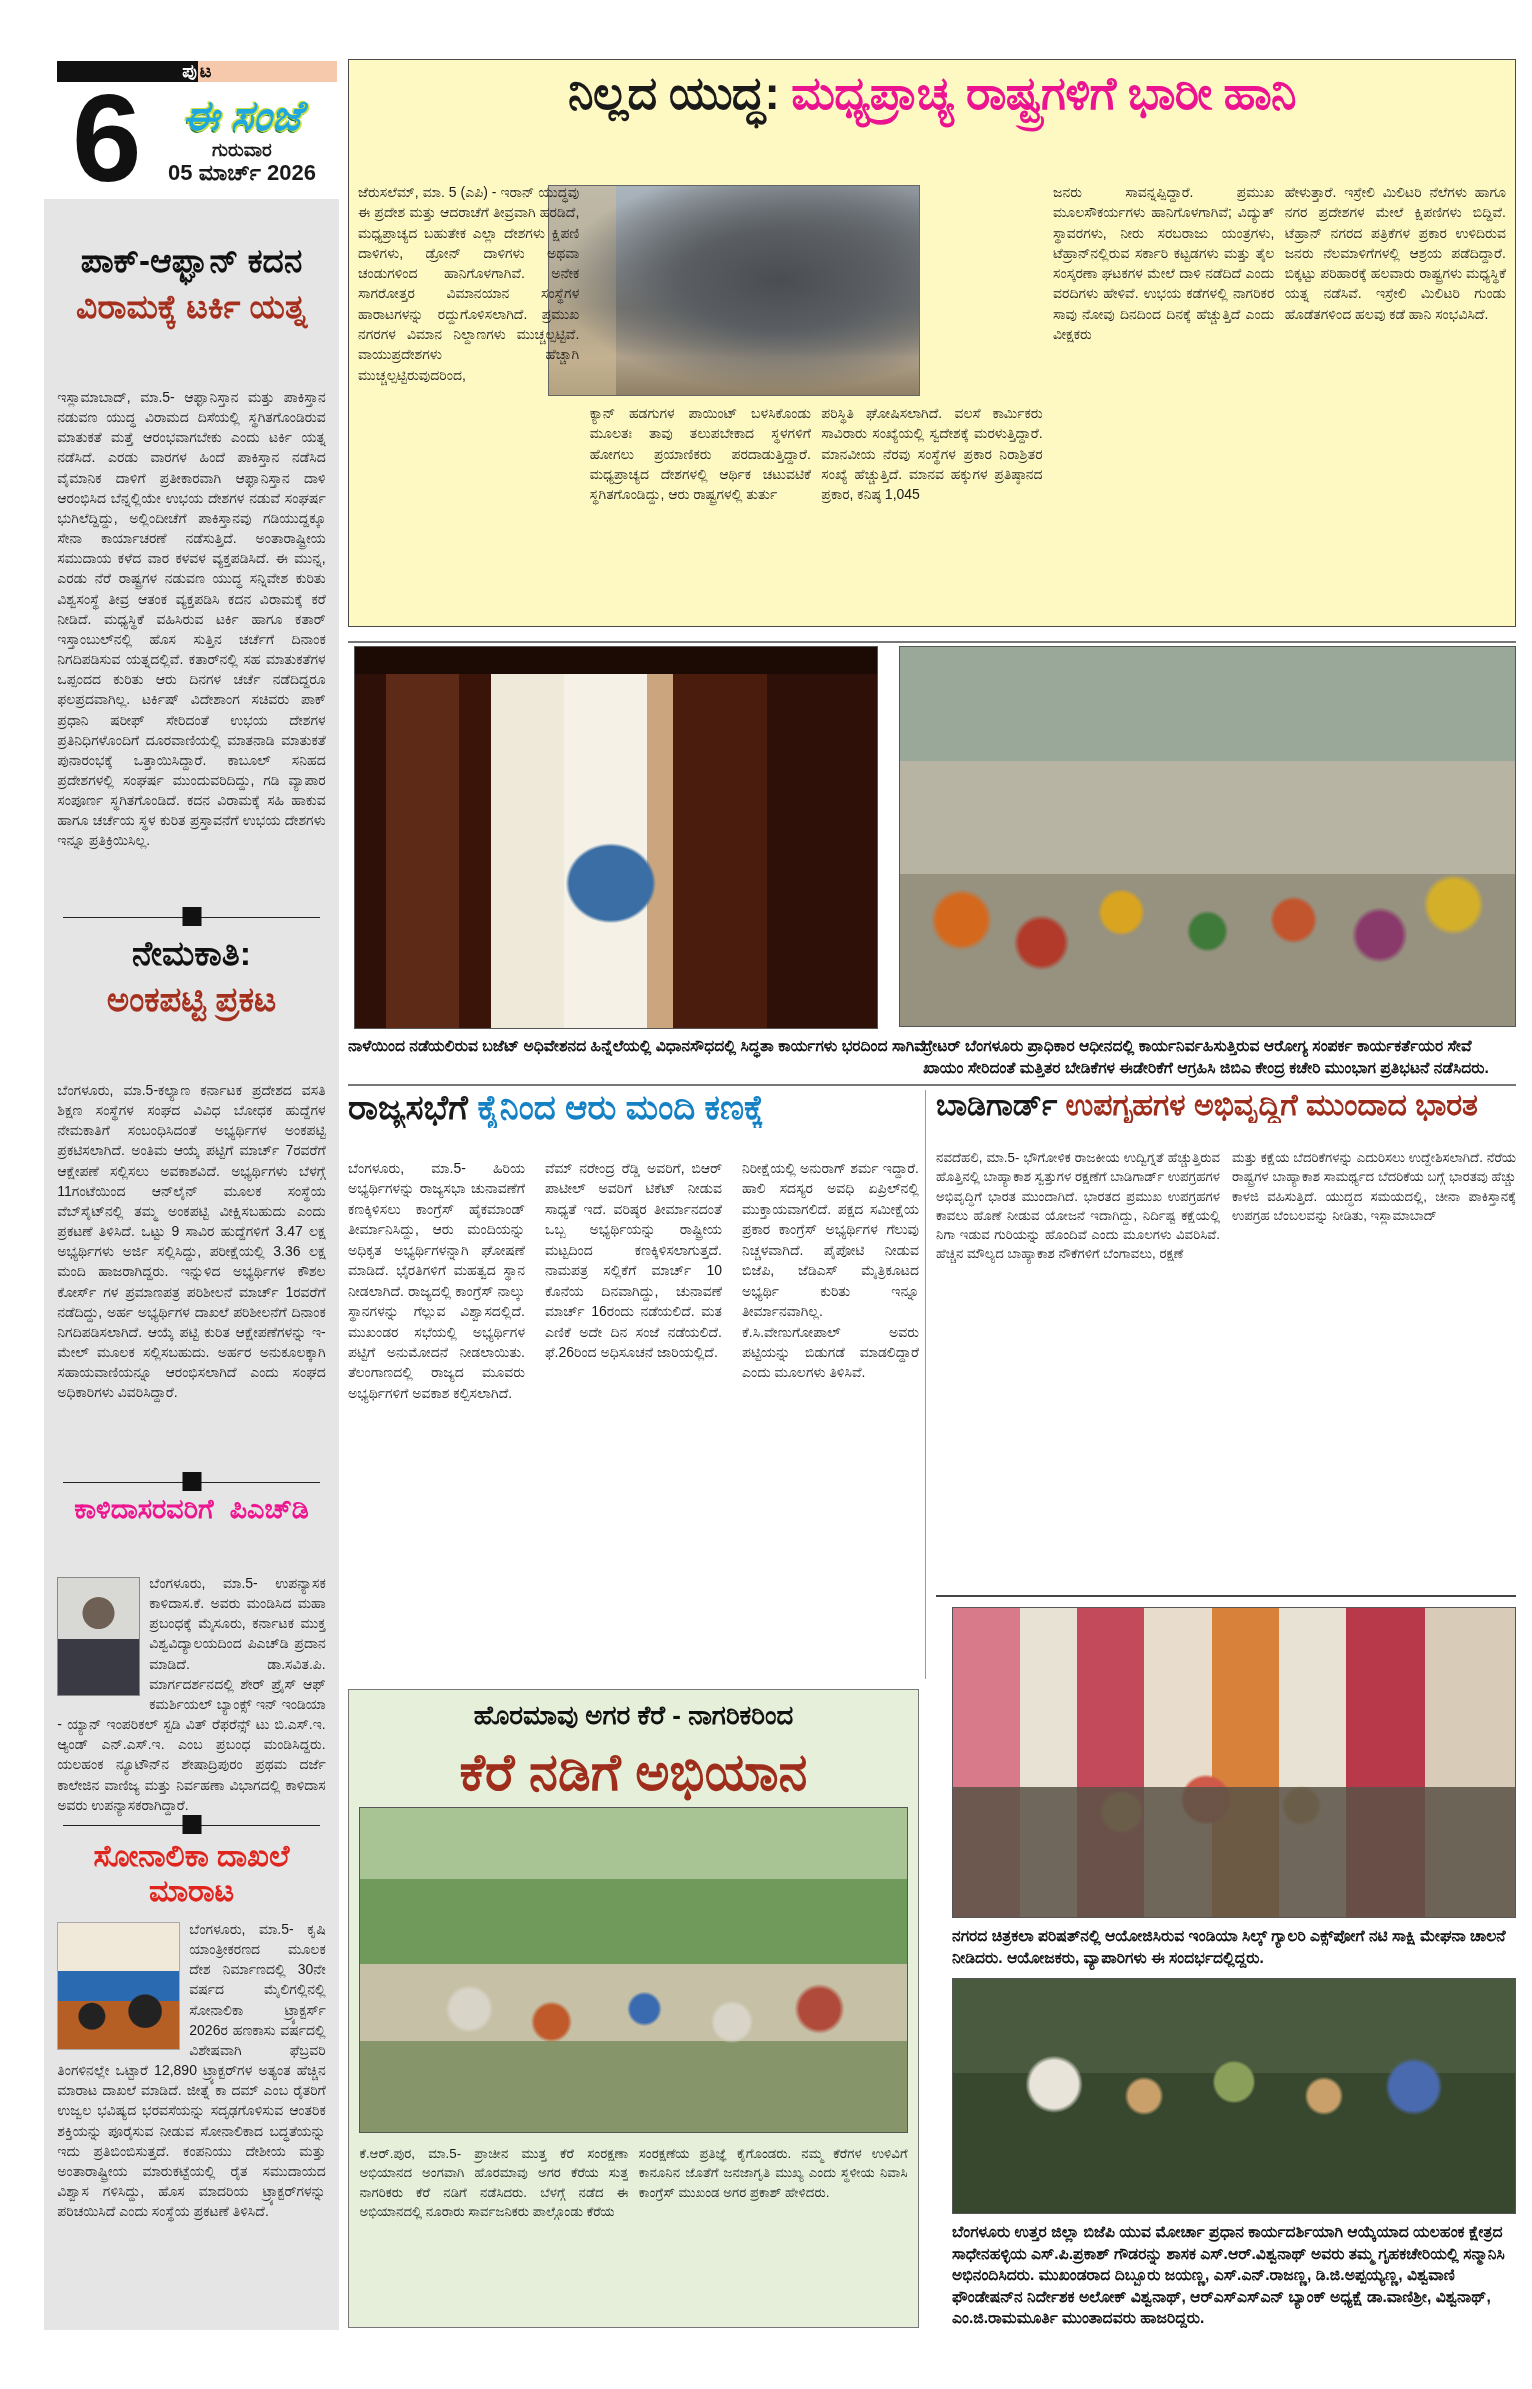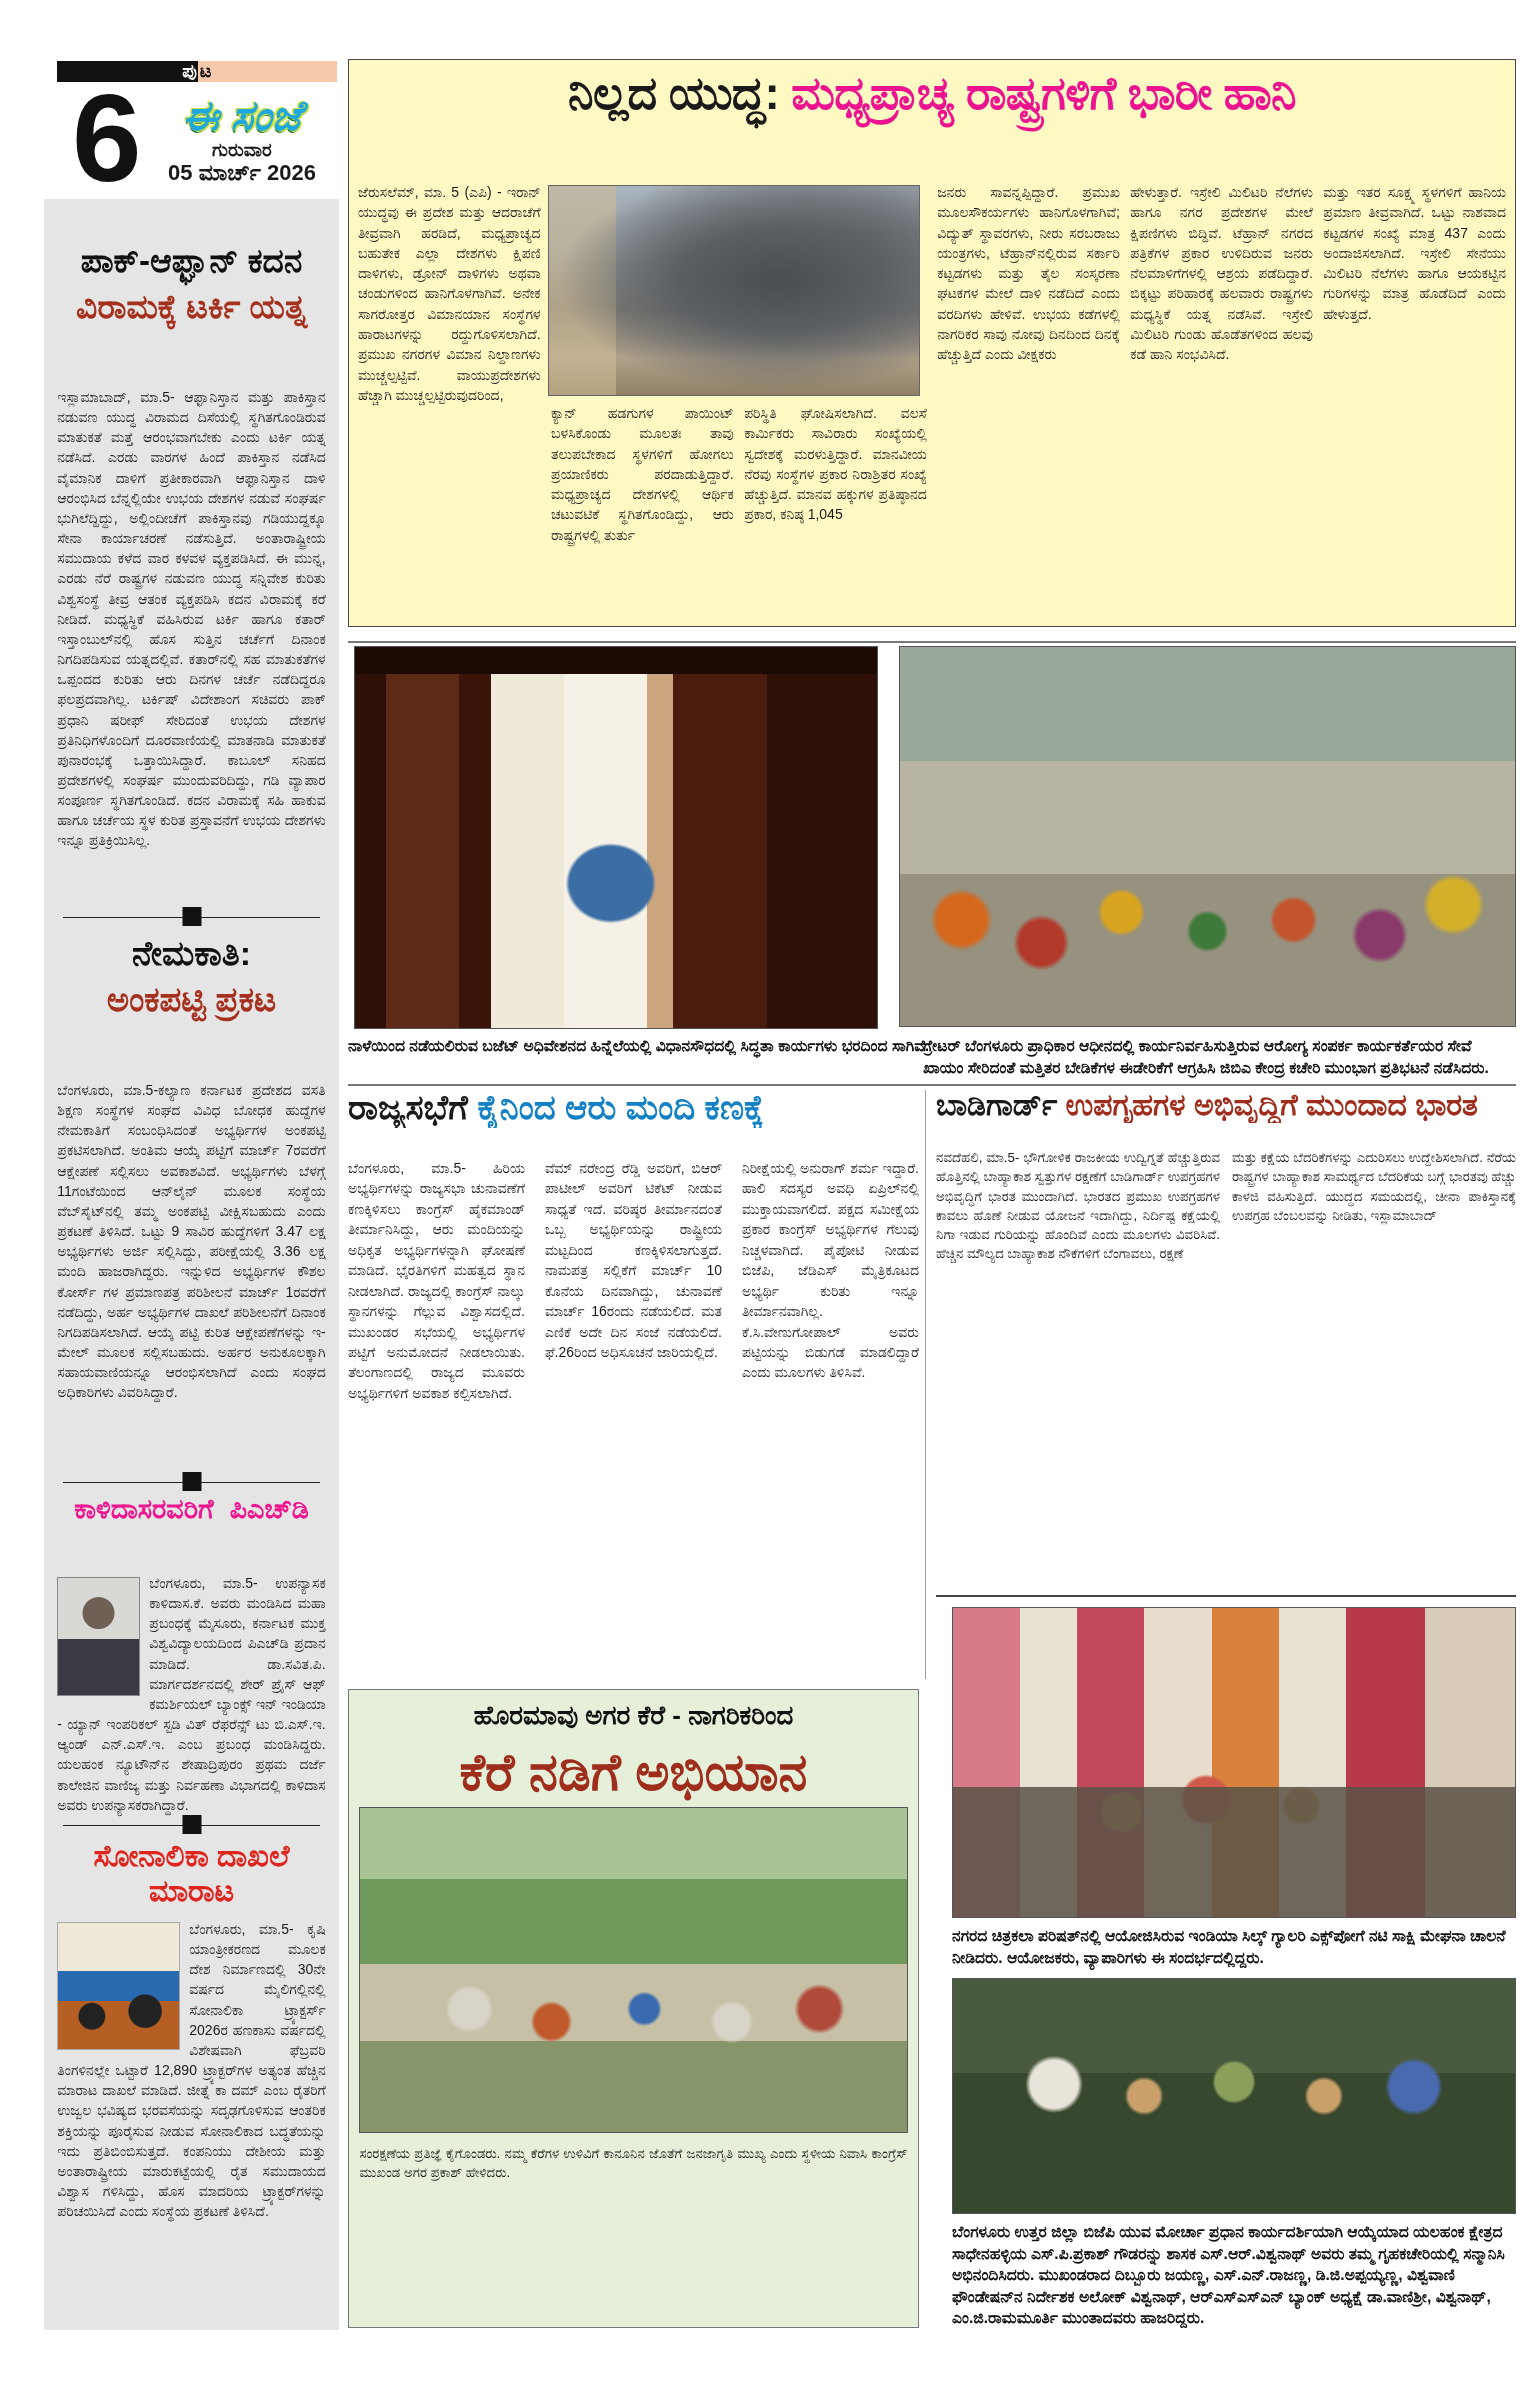--- a/index.html
+++ b/index.html
@@ -135,21 +135,20 @@
   <div id="lead-head">
     <span>ನಿಲ್ಲದ ಯುದ್ಧ:</span><span class="pink"> ಮಧ್ಯಪ್ರಾಚ್ಯ ರಾಷ್ಟ್ರಗಳಿಗೆ ಭಾರೀ ಹಾನಿ</span>
   </div>
   <div id="lead-photo"></div>
   <div id="lead-cols">
     <div class="lcol">ಜೆರುಸಲೆಮ್, ಮಾ. 5 (ಎಪಿ) - ಇರಾನ್ ಯುದ್ಧವು ಈ ಪ್ರದೇಶ ಮತ್ತು ಆದರಾಚೆಗೆ ತೀವ್ರವಾಗಿ ಹರಡಿದೆ, ಮಧ್ಯಪ್ರಾಚ್ಯದ ಬಹುತೇಕ ಎಲ್ಲಾ ದೇಶಗಳು ಕ್ಷಿಪಣಿ ದಾಳಿಗಳು, ಡ್ರೋನ್ ದಾಳಿಗಳು ಅಥವಾ ಚಂಡುಗಳಿಂದ ಹಾನಿಗೊಳಗಾಗಿವೆ. ಅನೇಕ ಸಾಗರೋತ್ತರ ವಿಮಾನಯಾನ ಸಂಸ್ಥೆಗಳ ಹಾರಾಟಗಳನ್ನು ರದ್ದುಗೊಳಿಸಲಾಗಿದೆ. ಪ್ರಮುಖ ನಗರಗಳ ವಿಮಾನ ನಿಲ್ದಾಣಗಳು ಮುಚ್ಚಲ್ಪಟ್ಟಿವೆ. ವಾಯುಪ್ರದೇಶಗಳು ಹೆಚ್ಚಾಗಿ ಮುಚ್ಚಲ್ಪಟ್ಟಿರುವುದರಿಂದ,</div>
     <div class="lcol under-photo">ಕ್ಯಾನ್ ಹಡಗುಗಳ ಪಾಯಿಂಟ್ ಬಳಸಿಕೊಂಡು ಮೂಲತಃ ತಾವು ತಲುಪಬೇಕಾದ ಸ್ಥಳಗಳಿಗೆ ಹೋಗಲು ಪ್ರಯಾಣಿಕರು ಪರದಾಡುತ್ತಿದ್ದಾರೆ. ಮಧ್ಯಪ್ರಾಚ್ಯದ ದೇಶಗಳಲ್ಲಿ ಆರ್ಥಿಕ ಚಟುವಟಿಕೆ ಸ್ಥಗಿತಗೊಂಡಿದ್ದು, ಆರು ರಾಷ್ಟ್ರಗಳಲ್ಲಿ ತುರ್ತು</div>
     <div class="lcol under-photo">ಪರಿಸ್ಥಿತಿ ಘೋಷಿಸಲಾಗಿದೆ. ವಲಸೆ ಕಾರ್ಮಿಕರು ಸಾವಿರಾರು ಸಂಖ್ಯೆಯಲ್ಲಿ ಸ್ವದೇಶಕ್ಕೆ ಮರಳುತ್ತಿದ್ದಾರೆ. ಮಾನವೀಯ ನೆರವು ಸಂಸ್ಥೆಗಳ ಪ್ರಕಾರ ನಿರಾಶ್ರಿತರ ಸಂಖ್ಯೆ ಹೆಚ್ಚುತ್ತಿದೆ. ಮಾನವ ಹಕ್ಕುಗಳ ಪ್ರತಿಷ್ಠಾನದ ಪ್ರಕಾರ, ಕನಿಷ್ಠ 1,045</div>
     <div class="lcol">ಜನರು ಸಾವನ್ನಪ್ಪಿದ್ದಾರೆ. ಪ್ರಮುಖ ಮೂಲಸೌಕರ್ಯಗಳು ಹಾನಿಗೊಳಗಾಗಿವೆ; ವಿದ್ಯುತ್ ಸ್ಥಾವರಗಳು, ನೀರು ಸರಬರಾಜು ಯಂತ್ರಗಳು, ಟೆಹ್ರಾನ್‌ನಲ್ಲಿರುವ ಸರ್ಕಾರಿ ಕಟ್ಟಡಗಳು ಮತ್ತು ತೈಲ ಸಂಸ್ಕರಣಾ ಘಟಕಗಳ ಮೇಲೆ ದಾಳಿ ನಡೆದಿದೆ ಎಂದು ವರದಿಗಳು ಹೇಳಿವೆ. ಉಭಯ ಕಡೆಗಳಲ್ಲಿ ನಾಗರಿಕರ ಸಾವು ನೋವು ದಿನದಿಂದ ದಿನಕ್ಕೆ ಹೆಚ್ಚುತ್ತಿದೆ ಎಂದು ವೀಕ್ಷಕರು</div>
     <div class="lcol">ಹೇಳುತ್ತಾರೆ. ಇಸ್ರೇಲಿ ಮಿಲಿಟರಿ ನೆಲೆಗಳು ಹಾಗೂ ನಗರ ಪ್ರದೇಶಗಳ ಮೇಲೆ ಕ್ಷಿಪಣಿಗಳು ಬಿದ್ದಿವೆ. ಟೆಹ್ರಾನ್ ನಗರದ ಪತ್ರಿಕೆಗಳ ಪ್ರಕಾರ ಉಳಿದಿರುವ ಜನರು ನೆಲಮಾಳಿಗೆಗಳಲ್ಲಿ ಆಶ್ರಯ ಪಡೆದಿದ್ದಾರೆ. ಬಿಕ್ಕಟ್ಟು ಪರಿಹಾರಕ್ಕೆ ಹಲವಾರು ರಾಷ್ಟ್ರಗಳು ಮಧ್ಯಸ್ಥಿಕೆ ಯತ್ನ ನಡೆಸಿವೆ. ಇಸ್ರೇಲಿ ಮಿಲಿಟರಿ ಗುಂಡು ಹೊಡೆತಗಳಿಂದ ಹಲವು ಕಡೆ ಹಾನಿ ಸಂಭವಿಸಿದೆ.</div>
-    <div class="lcol">ಮತ್ತು ಇತರ ಸೂಕ್ಷ್ಮ ಸ್ಥಳಗಳಿಗೆ ಹಾನಿಯ ಪ್ರಮಾಣ ತೀವ್ರವಾಗಿದೆ. ಒಟ್ಟು ನಾಶವಾದ ಕಟ್ಟಡಗಳ ಸಂಖ್ಯೆ ಮಾತ್ರ 437 ಎಂದು ಅಂದಾಜಿಸಲಾಗಿದೆ. ಇಸ್ರೇಲಿ ಸೇನೆಯು ಮಿಲಿಟರಿ ನೆಲೆಗಳು ಹಾಗೂ ಆಯಕಟ್ಟಿನ ಗುರಿಗಳನ್ನು ಮಾತ್ರ ಹೊಡೆದಿದೆ ಎಂದು ಹೇಳುತ್ತದೆ.</div>
   </div>
 </div>
 
 <div id="sidebar" class="abs">
   <div class="sb-h1" style="top:43px;font-size:33px;">ಪಾಕ್-ಆಫ್ಘಾನ್ ಕದನ</div>
   <div class="sb-h2 darkred" style="top:89px;font-size:33px;">ವಿರಾಮಕ್ಕೆ ಟರ್ಕಿ ಯತ್ನ</div>
   <div class="sb-body bodytxt just" style="top:152px;height:560px;overflow:hidden;">ಇಸ್ಲಾಮಾಬಾದ್, ಮಾ.5- ಆಫ್ಘಾನಿಸ್ತಾನ ಮತ್ತು ಪಾಕಿಸ್ತಾನ ನಡುವಣ ಯುದ್ಧ ವಿರಾಮದ ದಿಸೆಯಲ್ಲಿ ಸ್ಥಗಿತಗೊಂಡಿರುವ ಮಾತುಕತೆ ಮತ್ತೆ ಆರಂಭವಾಗಬೇಕು ಎಂದು ಟರ್ಕಿ ಯತ್ನ ನಡೆಸಿದೆ. ಎರಡು ವಾರಗಳ ಹಿಂದೆ ಪಾಕಿಸ್ತಾನ ನಡೆಸಿದ ವೈಮಾನಿಕ ದಾಳಿಗೆ ಪ್ರತೀಕಾರವಾಗಿ ಆಫ್ಘಾನಿಸ್ತಾನ ದಾಳಿ ಆರಂಭಿಸಿದ ಬೆನ್ನಲ್ಲಿಯೇ ಉಭಯ ದೇಶಗಳ ನಡುವೆ ಸಂಘರ್ಷ ಭುಗಿಲೆದ್ದಿದ್ದು, ಅಲ್ಲಿಂದೀಚೆಗೆ ಪಾಕಿಸ್ತಾನವು ಗಡಿಯುದ್ದಕ್ಕೂ ಸೇನಾ ಕಾರ್ಯಾಚರಣೆ ನಡೆಸುತ್ತಿದೆ. ಅಂತಾರಾಷ್ಟ್ರೀಯ ಸಮುದಾಯ ಕಳೆದ ವಾರ ಕಳವಳ ವ್ಯಕ್ತಪಡಿಸಿದೆ. ಈ ಮುನ್ನ, ಎರಡು ನೆರೆ ರಾಷ್ಟ್ರಗಳ ನಡುವಣ ಯುದ್ಧ ಸನ್ನಿವೇಶ ಕುರಿತು ವಿಶ್ವಸಂಸ್ಥೆ ತೀವ್ರ ಆತಂಕ ವ್ಯಕ್ತಪಡಿಸಿ ಕದನ ವಿರಾಮಕ್ಕೆ ಕರೆ ನೀಡಿದೆ. ಮಧ್ಯಸ್ಥಿಕೆ ವಹಿಸಿರುವ ಟರ್ಕಿ ಹಾಗೂ ಕತಾರ್ ಇಸ್ತಾಂಬುಲ್‌ನಲ್ಲಿ ಹೊಸ ಸುತ್ತಿನ ಚರ್ಚೆಗೆ ದಿನಾಂಕ ನಿಗದಿಪಡಿಸುವ ಯತ್ನದಲ್ಲಿವೆ. ಕತಾರ್‌ನಲ್ಲಿ ಸಹ ಮಾತುಕತೆಗಳ ಒಪ್ಪಂದದ ಕುರಿತು ಆರು ದಿನಗಳ ಚರ್ಚೆ ನಡೆದಿದ್ದರೂ ಫಲಪ್ರದವಾಗಿಲ್ಲ. ಟರ್ಕಿಷ್ ವಿದೇಶಾಂಗ ಸಚಿವರು ಪಾಕ್ ಪ್ರಧಾನಿ ಷರೀಫ್ ಸೇರಿದಂತೆ ಉಭಯ ದೇಶಗಳ ಪ್ರತಿನಿಧಿಗಳೊಂದಿಗೆ ದೂರವಾಣಿಯಲ್ಲಿ ಮಾತನಾಡಿ ಮಾತುಕತೆ ಪುನಾರಂಭಕ್ಕೆ ಒತ್ತಾಯಿಸಿದ್ದಾರೆ. ಕಾಬೂಲ್ ಸನಿಹದ ಪ್ರದೇಶಗಳಲ್ಲಿ ಸಂಘರ್ಷ ಮುಂದುವರಿದಿದ್ದು, ಗಡಿ ವ್ಯಾಪಾರ ಸಂಪೂರ್ಣ ಸ್ಥಗಿತಗೊಂಡಿದೆ. ಕದನ ವಿರಾಮಕ್ಕೆ ಸಹಿ ಹಾಕುವ ಹಾಗೂ ಚರ್ಚೆಯ ಸ್ಥಳ ಕುರಿತ ಪ್ರಸ್ತಾವನೆಗೆ ಉಭಯ ದೇಶಗಳು ಇನ್ನೂ ಪ್ರತಿಕ್ರಿಯಿಸಿಲ್ಲ.</div>
 
   <div class="sb-div" style="top:718px;">
       <span class="sq"></span>
@@ -206,16 +205,17 @@
 <div id="silk-photo" class="abs"></div>
 <div class="abs cap" style="left:952px;top:1925px;width:564px;">ನಗರದ ಚಿತ್ರಕಲಾ ಪರಿಷತ್‌ನಲ್ಲಿ ಆಯೋಜಿಸಿರುವ ಇಂಡಿಯಾ ಸಿಲ್ಕ್ ಗ್ಯಾಲರಿ ಎಕ್ಸ್‌ಪೋಗೆ ನಟಿ ಸಾಕ್ಷಿ ಮೇಘನಾ ಚಾಲನೆ ನೀಡಿದರು. ಆಯೋಜಕರು, ವ್ಯಾಪಾರಿಗಳು ಈ ಸಂದರ್ಭದಲ್ಲಿದ್ದರು.</div>
 <div id="plants-photo" class="abs"></div>
 <div class="abs cap" style="left:952px;top:2221px;width:564px;">ಬೆಂಗಳೂರು ಉತ್ತರ ಜಿಲ್ಲಾ ಬಿಜೆಪಿ ಯುವ ಮೋರ್ಚಾ ಪ್ರಧಾನ ಕಾರ್ಯದರ್ಶಿಯಾಗಿ ಆಯ್ಕೆಯಾದ ಯಲಹಂಕ ಕ್ಷೇತ್ರದ ಸಾಧೇನಹಳ್ಳಿಯ ಎಸ್.ಪಿ.ಪ್ರಕಾಶ್ ಗೌಡರನ್ನು ಶಾಸಕ ಎಸ್.ಆರ್.ವಿಶ್ವನಾಥ್ ಅವರು ತಮ್ಮ ಗೃಹಕಚೇರಿಯಲ್ಲಿ ಸನ್ಮಾನಿಸಿ ಅಭಿನಂದಿಸಿದರು. ಮುಖಂಡರಾದ ದಿಬ್ಬೂರು ಜಯಣ್ಣ, ಎಸ್.ಎನ್.ರಾಜಣ್ಣ, ಡಿ.ಜಿ.ಅಪ್ಪಯ್ಯಣ್ಣ, ವಿಶ್ವವಾಣಿ ಫೌಂಡೇಷನ್‌ನ ನಿರ್ದೇಶಕ ಅಲೋಕ್ ವಿಶ್ವನಾಥ್, ಆರ್‌ಎಸ್‌ಎಸ್‌ಎನ್ ಬ್ಯಾಂಕ್ ಅಧ್ಯಕ್ಷೆ ಡಾ.ವಾಣಿಶ್ರೀ, ವಿಶ್ವನಾಥ್, ಎಂ.ಜಿ.ರಾಮಮೂರ್ತಿ ಮುಂತಾದವರು ಹಾಜರಿದ್ದರು.</div>
 
 <div id="green-box" class="abs">
   <div id="lake-kicker">ಹೊರಮಾವು ಅಗರ ಕೆರೆ - ನಾಗರಿಕರಿಂದ</div>
   <div id="lake-head">ಕೆರೆ ನಡಿಗೆ ಅಭಿಯಾನ</div>
   <div id="lake-photo"></div>
   <div id="lake-cols">
+    <div class="gcol">ಕೆ.ಆರ್.ಪುರ, ಮಾ.5- ಪ್ರಾಚೀನ ಮುತ್ತ ಕೆರೆ ಸಂರಕ್ಷಣಾ ಅಭಿಯಾನದ ಅಂಗವಾಗಿ ಹೊರಮಾವು ಅಗರ ಕೆರೆಯ ಸುತ್ತ ನಾಗರಿಕರು ಕೆರೆ ನಡಿಗೆ ನಡೆಸಿದರು. ಬೆಳಗ್ಗೆ ನಡೆದ ಈ ಅಭಿಯಾನದಲ್ಲಿ ನೂರಾರು ಸಾರ್ವಜನಿಕರು ಪಾಲ್ಗೊಂಡು ಕೆರೆಯ</div>
     <div class="gcol">ಸಂರಕ್ಷಣೆಯ ಪ್ರತಿಜ್ಞೆ ಕೈಗೊಂಡರು. ನಮ್ಮ ಕೆರೆಗಳ ಉಳಿವಿಗೆ ಕಾನೂನಿನ ಜೊತೆಗೆ ಜನಜಾಗೃತಿ ಮುಖ್ಯ ಎಂದು ಸ್ಥಳೀಯ ನಿವಾಸಿ ಕಾಂಗ್ರೆಸ್ ಮುಖಂಡ ಅಗರ ಪ್ರಕಾಶ್ ಹೇಳಿದರು.</div>
   </div>
 </div>
 
 
 </body></html>

